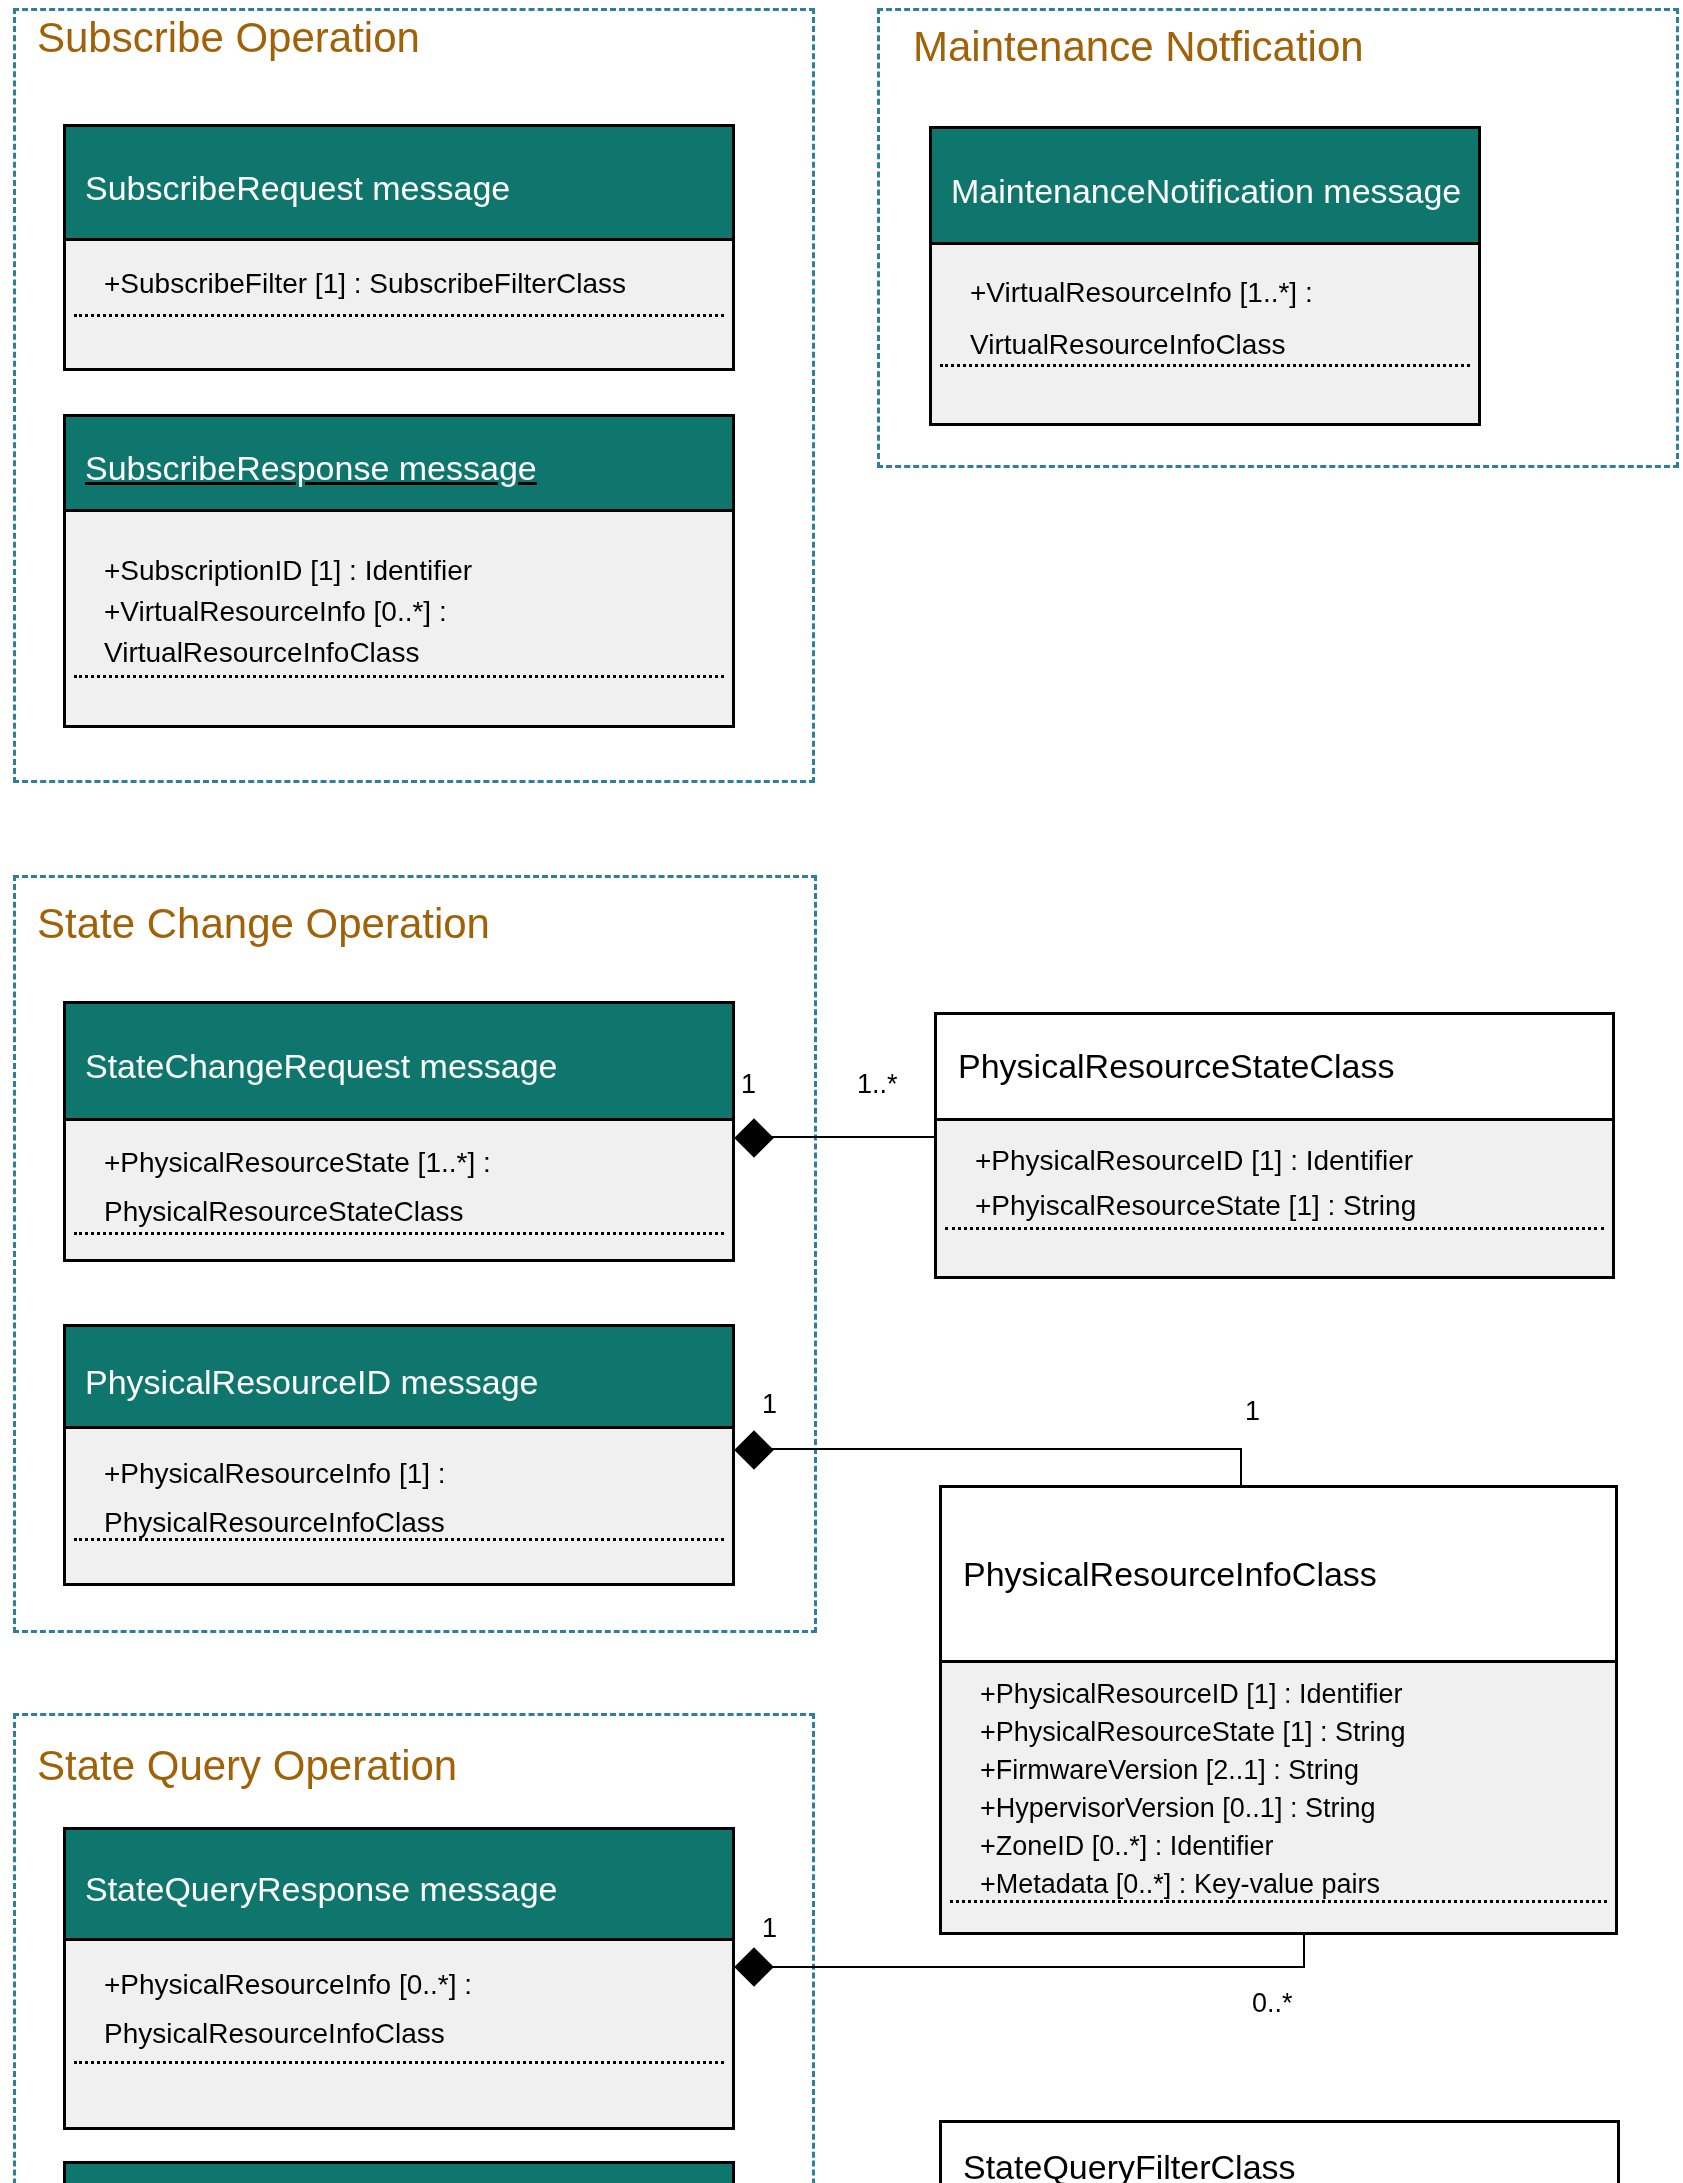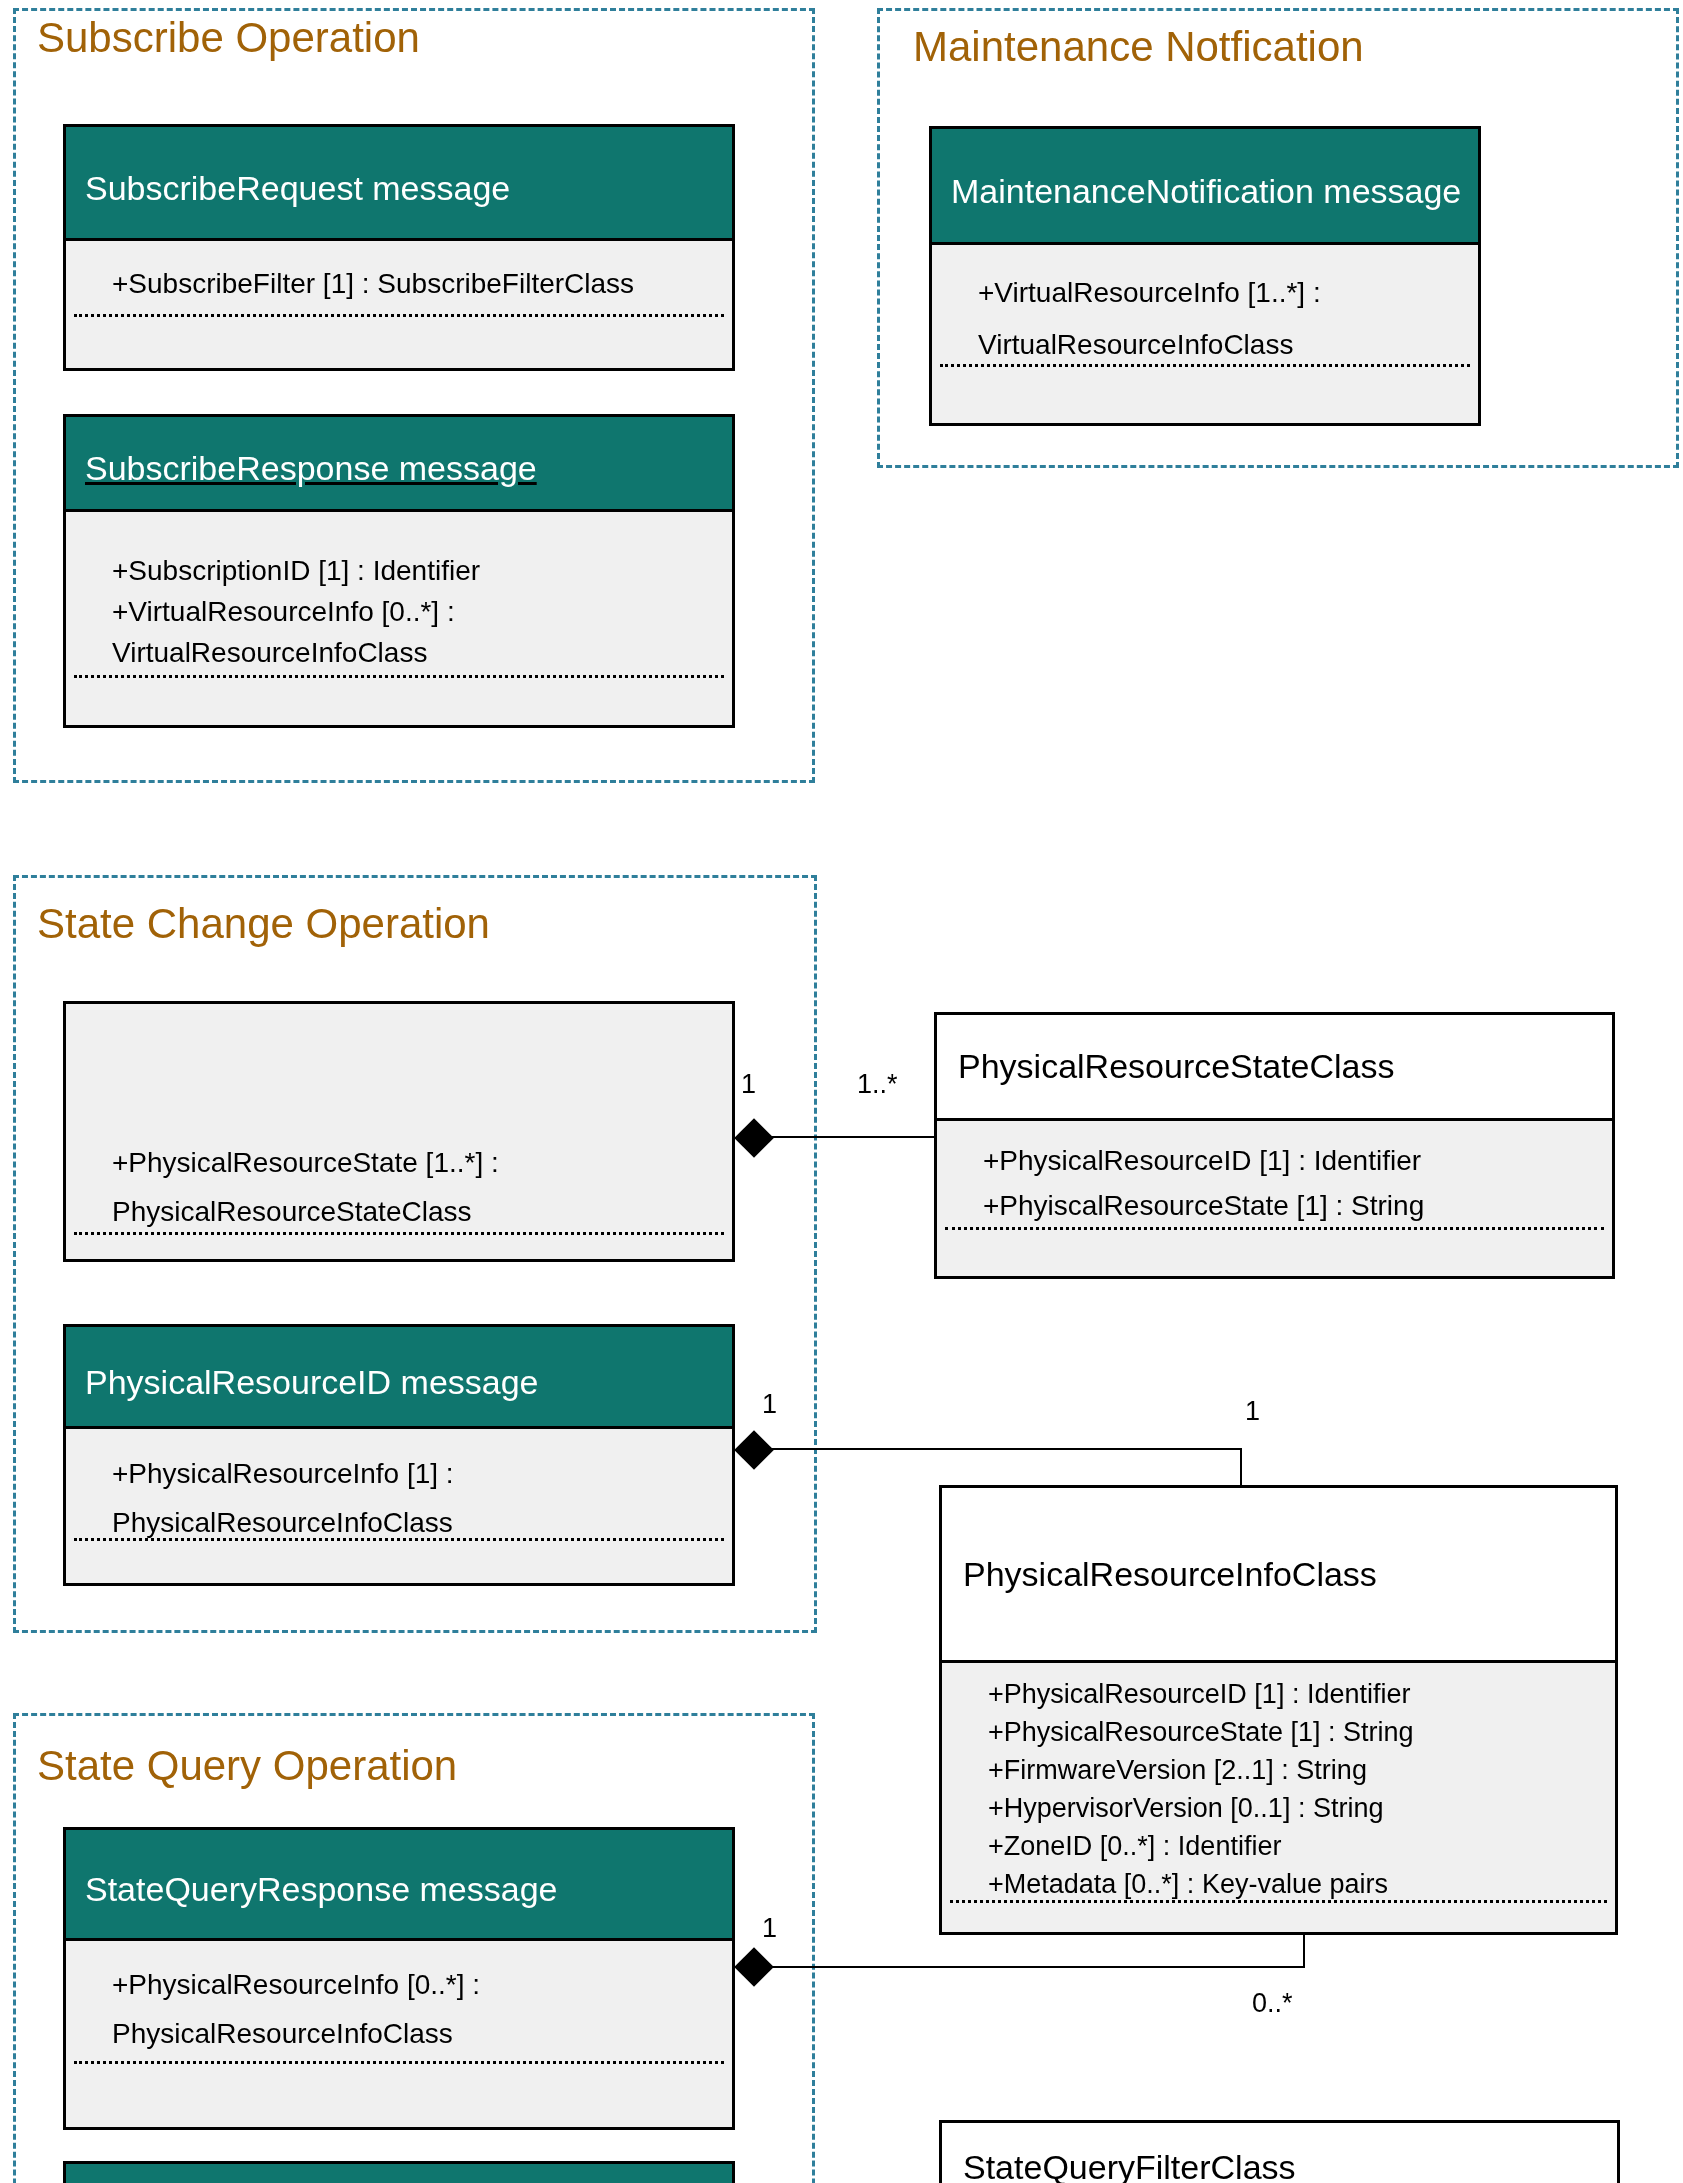--- a/index.html
+++ b/index.html
@@ -41,21 +41,20 @@
     font-size:34px;
     white-space:nowrap;
     overflow:hidden;
   }
   .hdr.teal .hdr-label{color:#ffffff;padding-left:19px;padding-top:11.4px;}
   .hdr.white .hdr-label{color:#000000;padding-left:21px;}
   .attrs{
     position:absolute;left:0;right:0;
     padding-left:38px;padding-right:10.5px;
     font-size:28px;
-    margin-left:8px;
   }
   .attr{white-space:nowrap;}
   .dots{
     position:absolute;left:7.9px;right:7.9px;
     border-top:3.1px dotted #000;
   }
   .hline,.vline{position:absolute;background:#000;}
   .diamond{
     position:absolute;width:28px;height:28px;
     background:#000;transform:rotate(45deg);
@@ -107,20 +106,23 @@
       <span class="hdr-label">MaintenanceNotification message</span>
     </div>
     <div class="attrs" style="top:120px;padding-top:17.5px;line-height:52px;">
       <div class="attr">+VirtualResourceInfo [1..*] :</div>
       <div class="attr">VirtualResourceInfoClass</div>
     </div>
     <div class="dots" style="top:235px;"></div>
   </div>
 
   <div class="box" style="left:63px;top:1001px;width:672px;height:261px;">
+    <div class="hdr teal" style="height:117px;">
+      <span class="hdr-label">StateChangeRequest message</span>
+    </div>
     <div class="attrs" style="top:121px;padding-top:13px;line-height:49px;">
       <div class="attr">+PhysicalResourceState [1..*] :</div>
       <div class="attr">PhysicalResourceStateClass</div>
     </div>
     <div class="dots" style="top:228px;"></div>
   </div>
 
   <div class="box" style="left:934px;top:1012px;width:681px;height:267px;">
     <div class="hdr white" style="height:106px;">
       <span class="hdr-label">PhysicalResourceStateClass</span>

